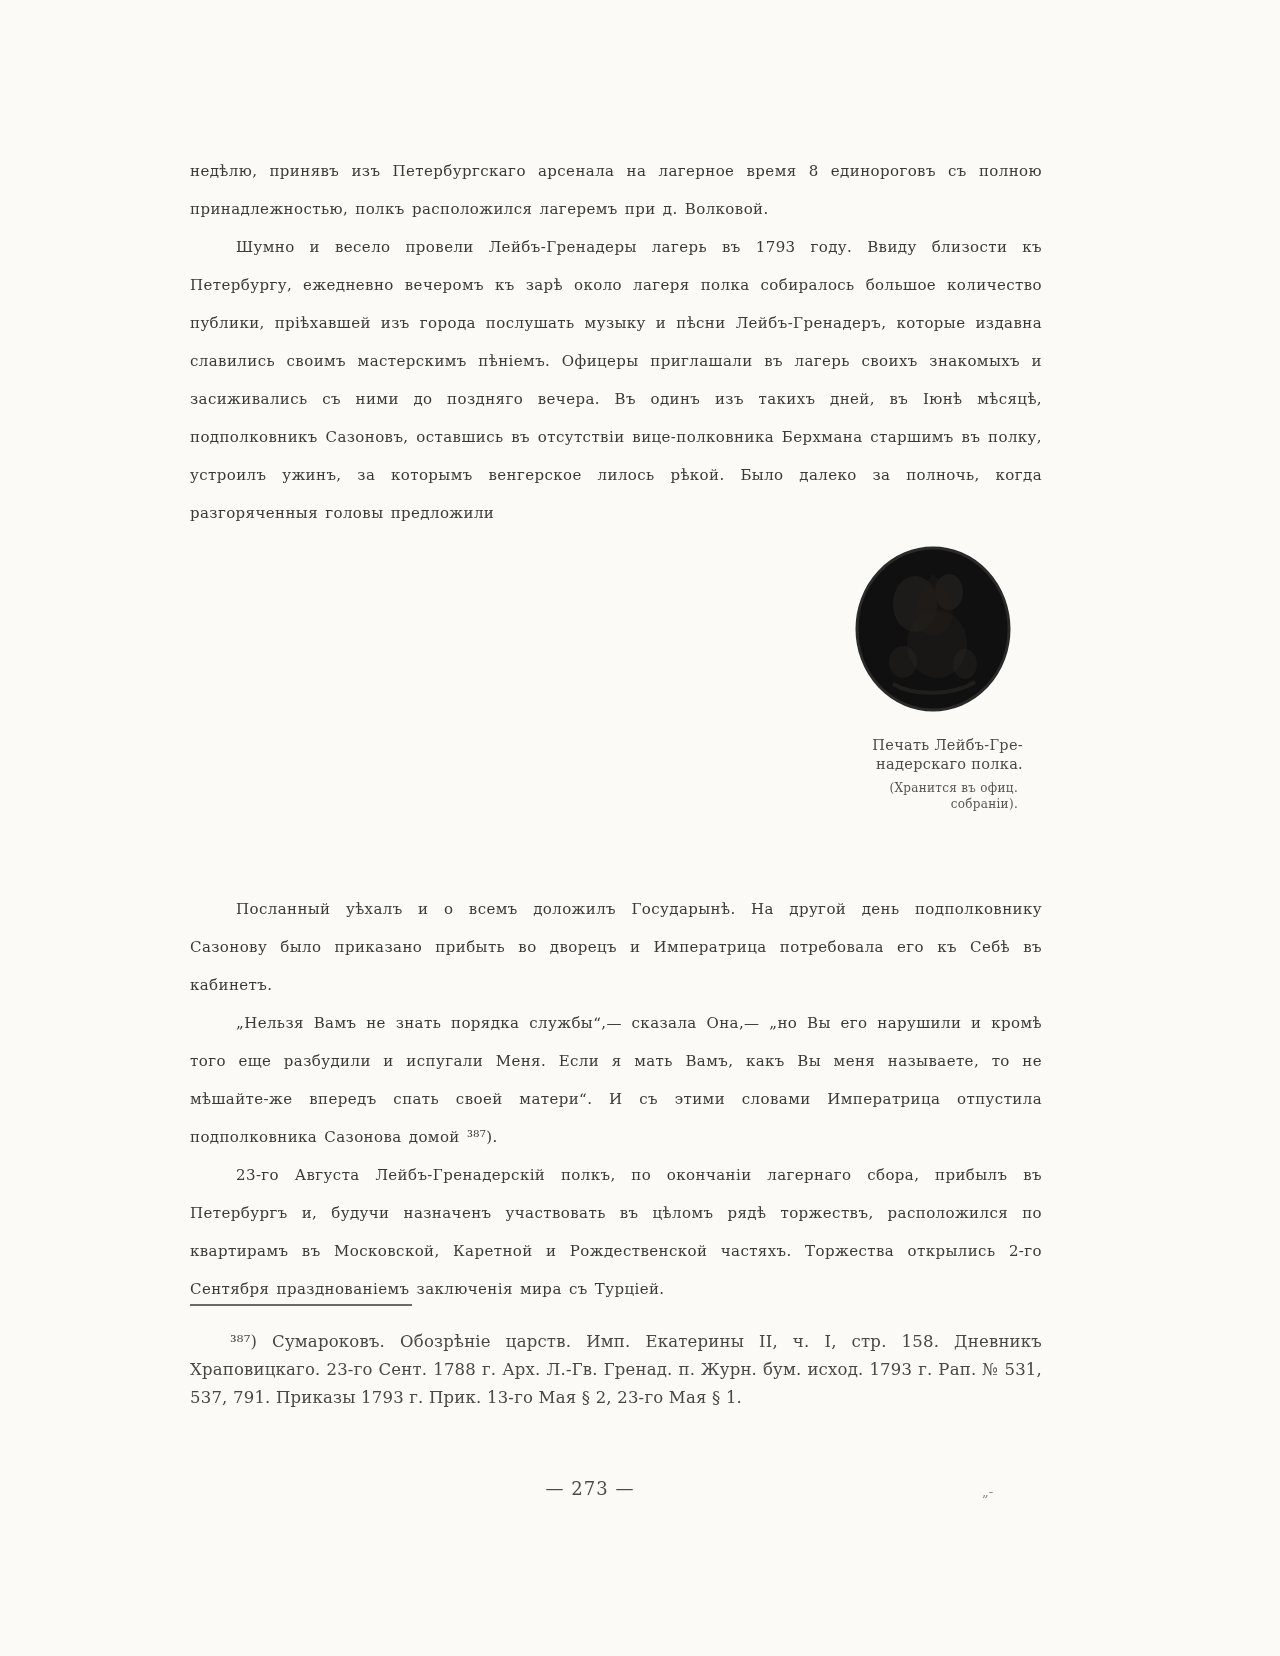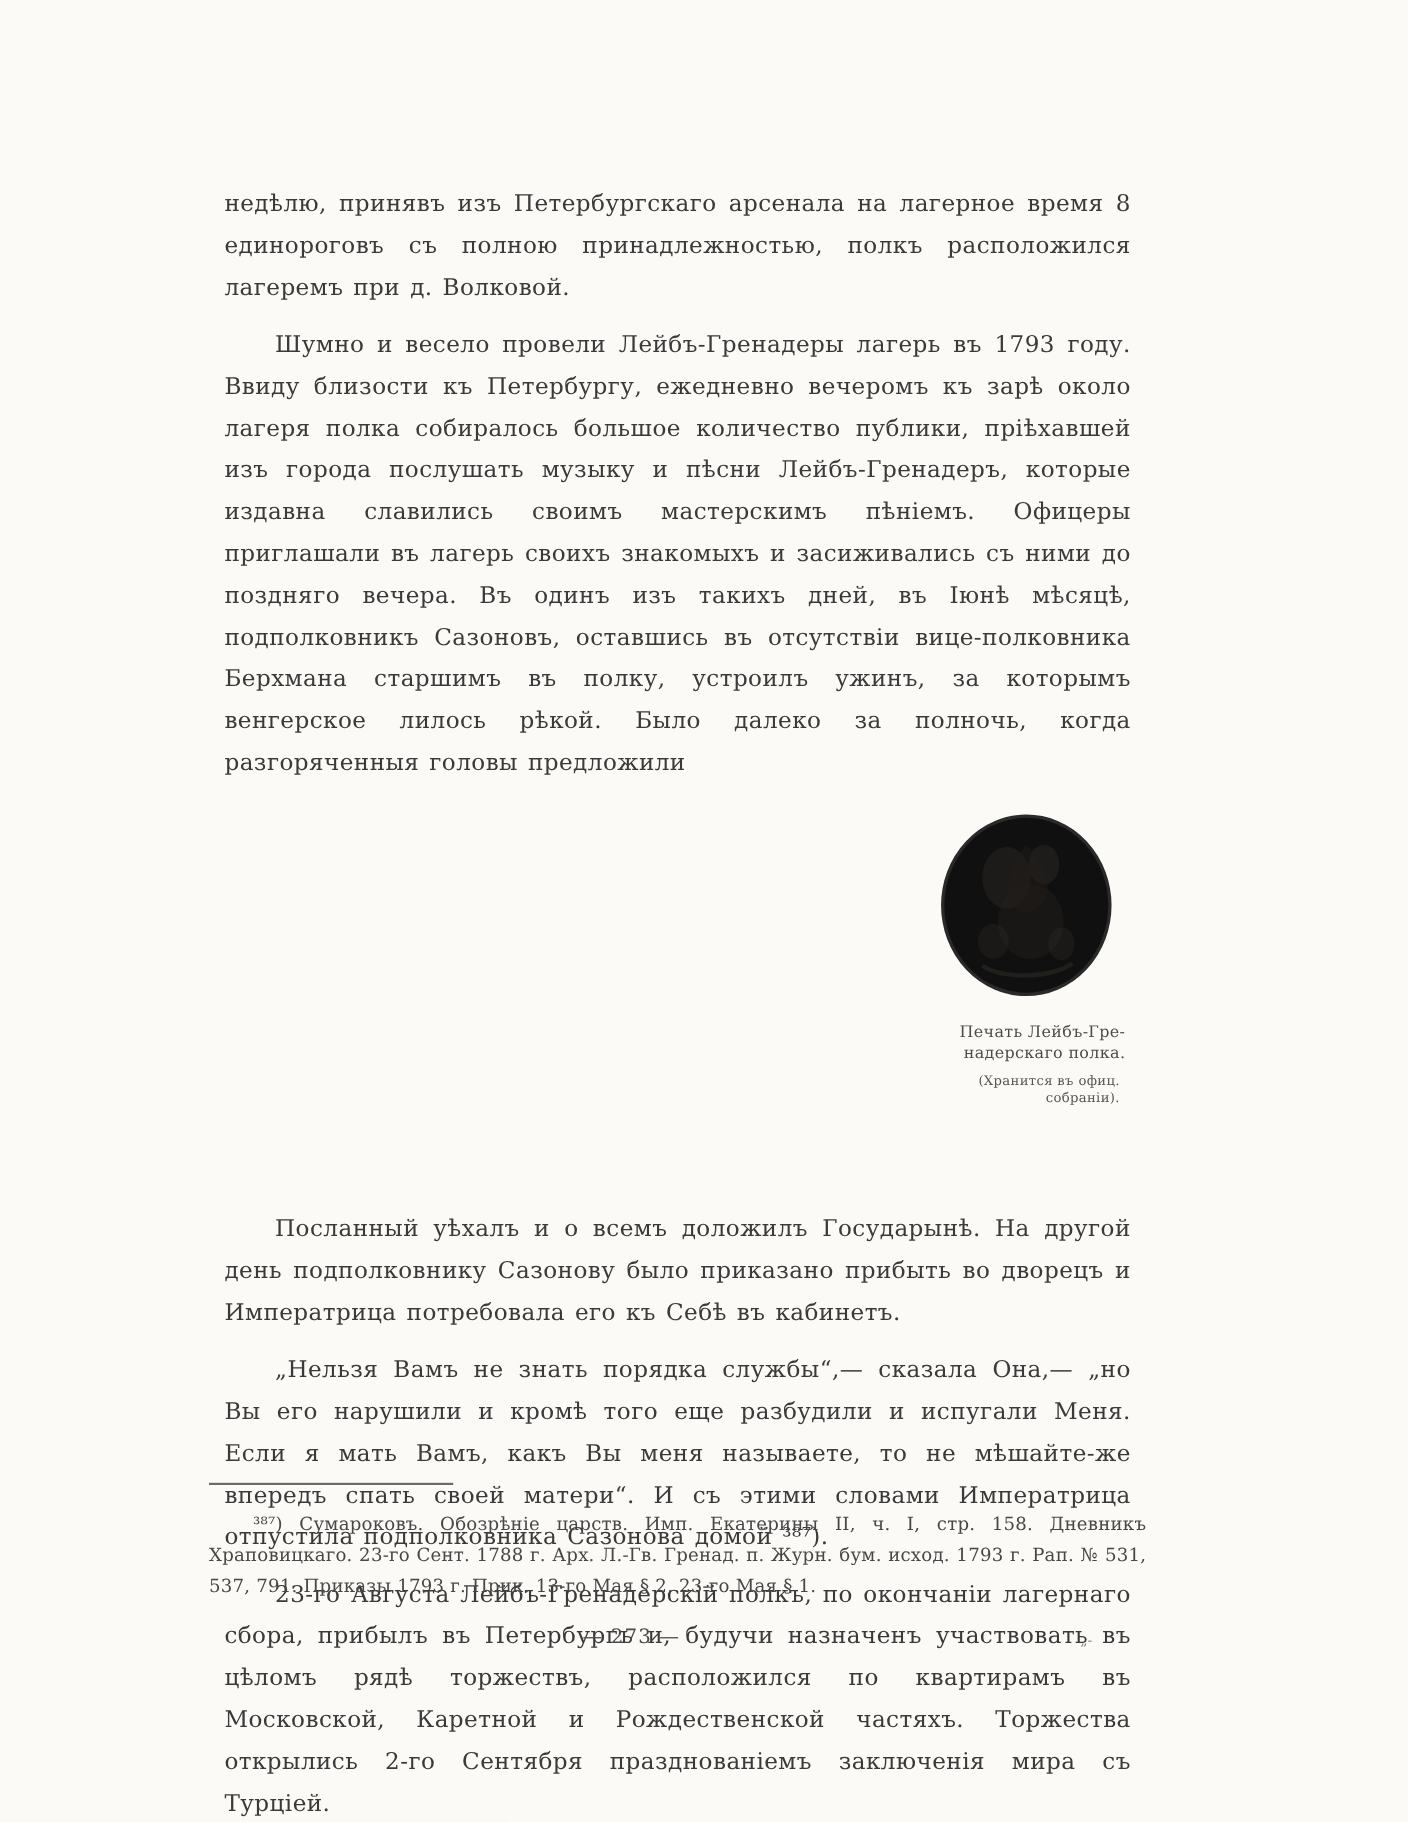--- a/index.html
+++ b/index.html
@@ -16,22 +16,22 @@
     font-family: "DejaVu Serif", serif;
     color: #3a3a3a;
   }
   .content {
     position: absolute;
     left: 190px;
     top: 152px;
     width: 852px;
   }
   .content p {
-    margin: 14px;
-    font-size: 21px;
+    margin: 0;
+    font-size: 15px;
     line-height: 38px;
     text-align: justify;
     letter-spacing: 0.4px;
     word-spacing: 2px;
   }
   p.indent { text-indent: 46px; }
   .section-heading {
     text-align: center;
     font-size: 22px;
     letter-spacing: 1px;
@@ -67,41 +67,41 @@
     line-height: 16px;
     letter-spacing: 0.3px;
     color: #555;
     margin: 6px auto 0 auto;
     width: 170px;
     text-align: right;
   }
   .footnote-block {
     position: absolute;
     left: 190px;
-    top: 1348px;
+    top: 1304px;
     width: 852px;
   }
   .footnote-rule {
     width: 222px;
     height: 0;
     border-top: 2px solid #6b6b6b;
     margin-bottom: 22px;
   }
   .footnote-text {
     font-size: 16.5px;
     line-height: 28px;
     text-align: justify;
     text-indent: 40px;
     letter-spacing: 0.2px;
     color: #474747;
     margin: 0;
   }
   .page-number {
     position: absolute;
-    left: 0;
+    left: 16px;
     top: 1478px;
     width: 1148px;
     text-align: center;
     font-size: 18px;
     letter-spacing: 1px;
     color: #4a4a4a;
   }
   .print-mark {
     position: absolute;
     left: 982px;

